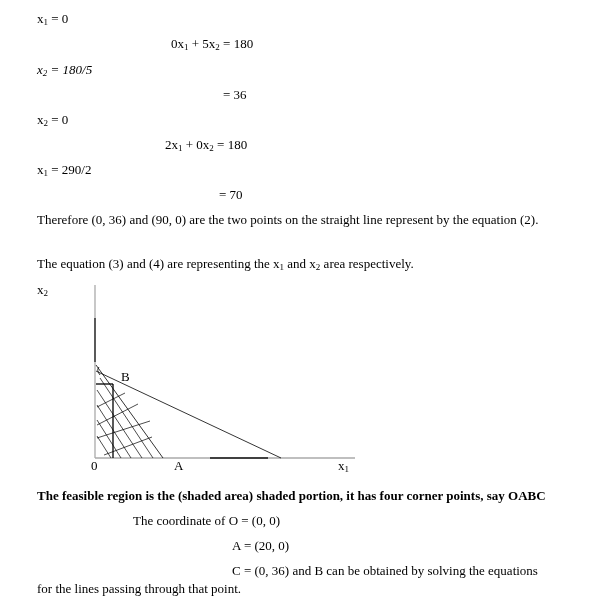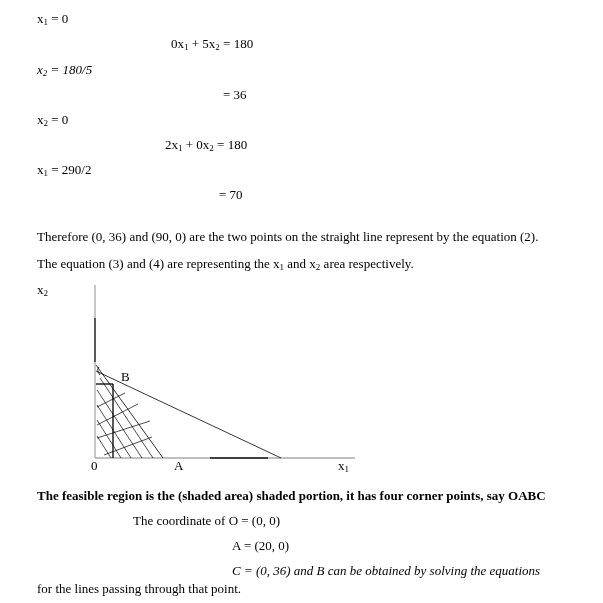--- a/index.html
+++ b/index.html
@@ -3,21 +3,21 @@
   <meta charset="utf-8">
   <style>
     html, body { margin: 0; padding: 0; background: #ffffff; }
     body {
       width: 603px; height: 603px; position: relative; overflow: hidden;
       font-family: "Liberation Serif", "DejaVu Serif", serif;
       font-size: 13px; color: #000;
     }
     .line { position: absolute; white-space: nowrap; line-height: 15px; }
     sub { font-size: 9px; vertical-align: -2px; line-height: 0; }
-    .para { position: absolute; left: 37px; width: 527px; line-height: 16px; text-align: justify; margin-top: 17px; }
+    .para { position: absolute; left: 37px; width: 527px; line-height: 16px; text-align: justify; }
     #graph { position: absolute; left: 0; top: 0; }
   </style>
 </head>
 <body>
 
 <div class="line" style="left:37px;top:11px;"><span>x</span><sub>1</sub><span> = 0</span></div>
 
 <div class="line" style="left:171px;top:36px;"><span>0x</span><sub>1</sub><span> + 5x</span><sub>2</sub><span> = 180</span></div>
 
 <div class="line" style="left:37px;top:62px;font-style:italic;"><span>x</span><sub>2</sub><span> = 180/5</span></div>
@@ -73,14 +73,14 @@
   <text x="37" y="294" font-family="Liberation Serif, serif" font-size="13"><tspan>x</tspan><tspan font-size="9" dy="2">2</tspan></text>
   <text x="338" y="470" font-family="Liberation Serif, serif" font-size="13"><tspan>x</tspan><tspan font-size="9" dy="2">1</tspan></text>
   <text x="91" y="470" font-family="Liberation Serif, serif" font-size="13">0</text>
   <text x="174" y="470" font-family="Liberation Serif, serif" font-size="13">A</text>
   <text x="121" y="381" font-family="Liberation Serif, serif" font-size="13">B</text>
 </svg>
 
 <div class="line" style="left:37px;top:488px;font-weight:bold;">The feasible region is the (shaded area) shaded portion, it has four corner points, say OABC</div>
 <div class="line" style="left:133px;top:513px;">The coordinate of O = (0, 0)</div>
 <div class="line" style="left:232px;top:538px;">A = (20, 0)</div>
-<div class="line" style="left:232px;top:563px;width:332px;text-align:justify;white-space:normal;font-style:italic;">C = (0, 36) and B can be obtained by solving the equations</div>
+<div class="line" style="left:232px;top:563px;width:332px;text-align:justify;white-space:normal;">C = (0, 36) and B can be obtained by solving the equations</div>
 <div class="line" style="left:37px;top:581px;">for the lines passing through that point.</div>
 
 </body></html>

